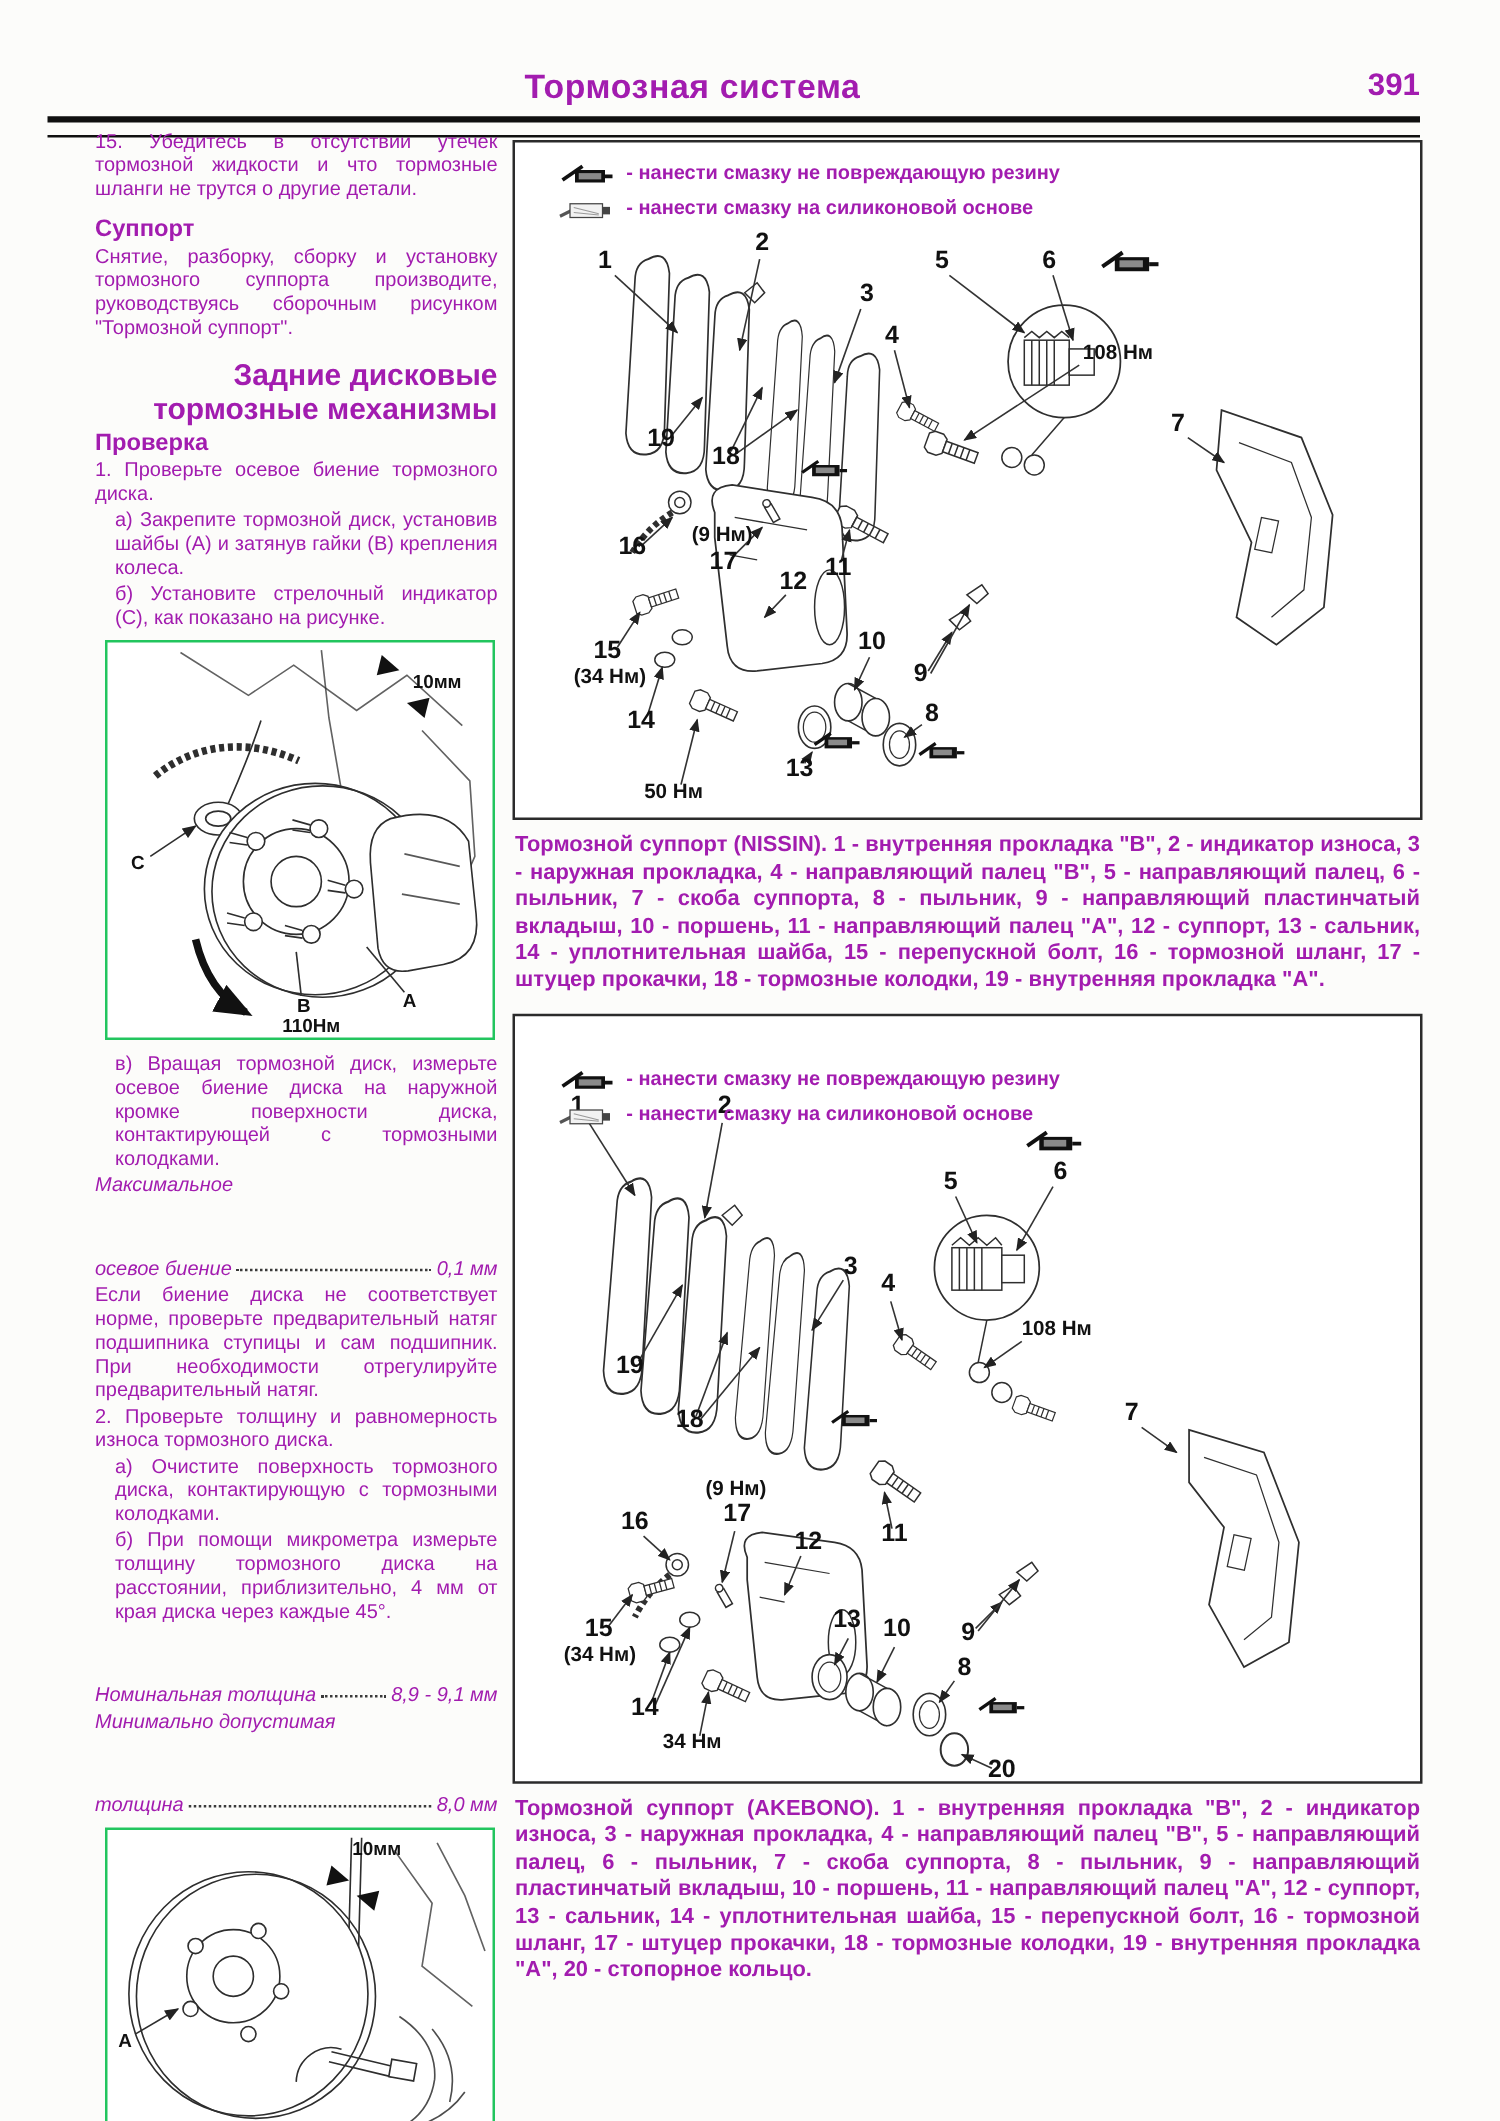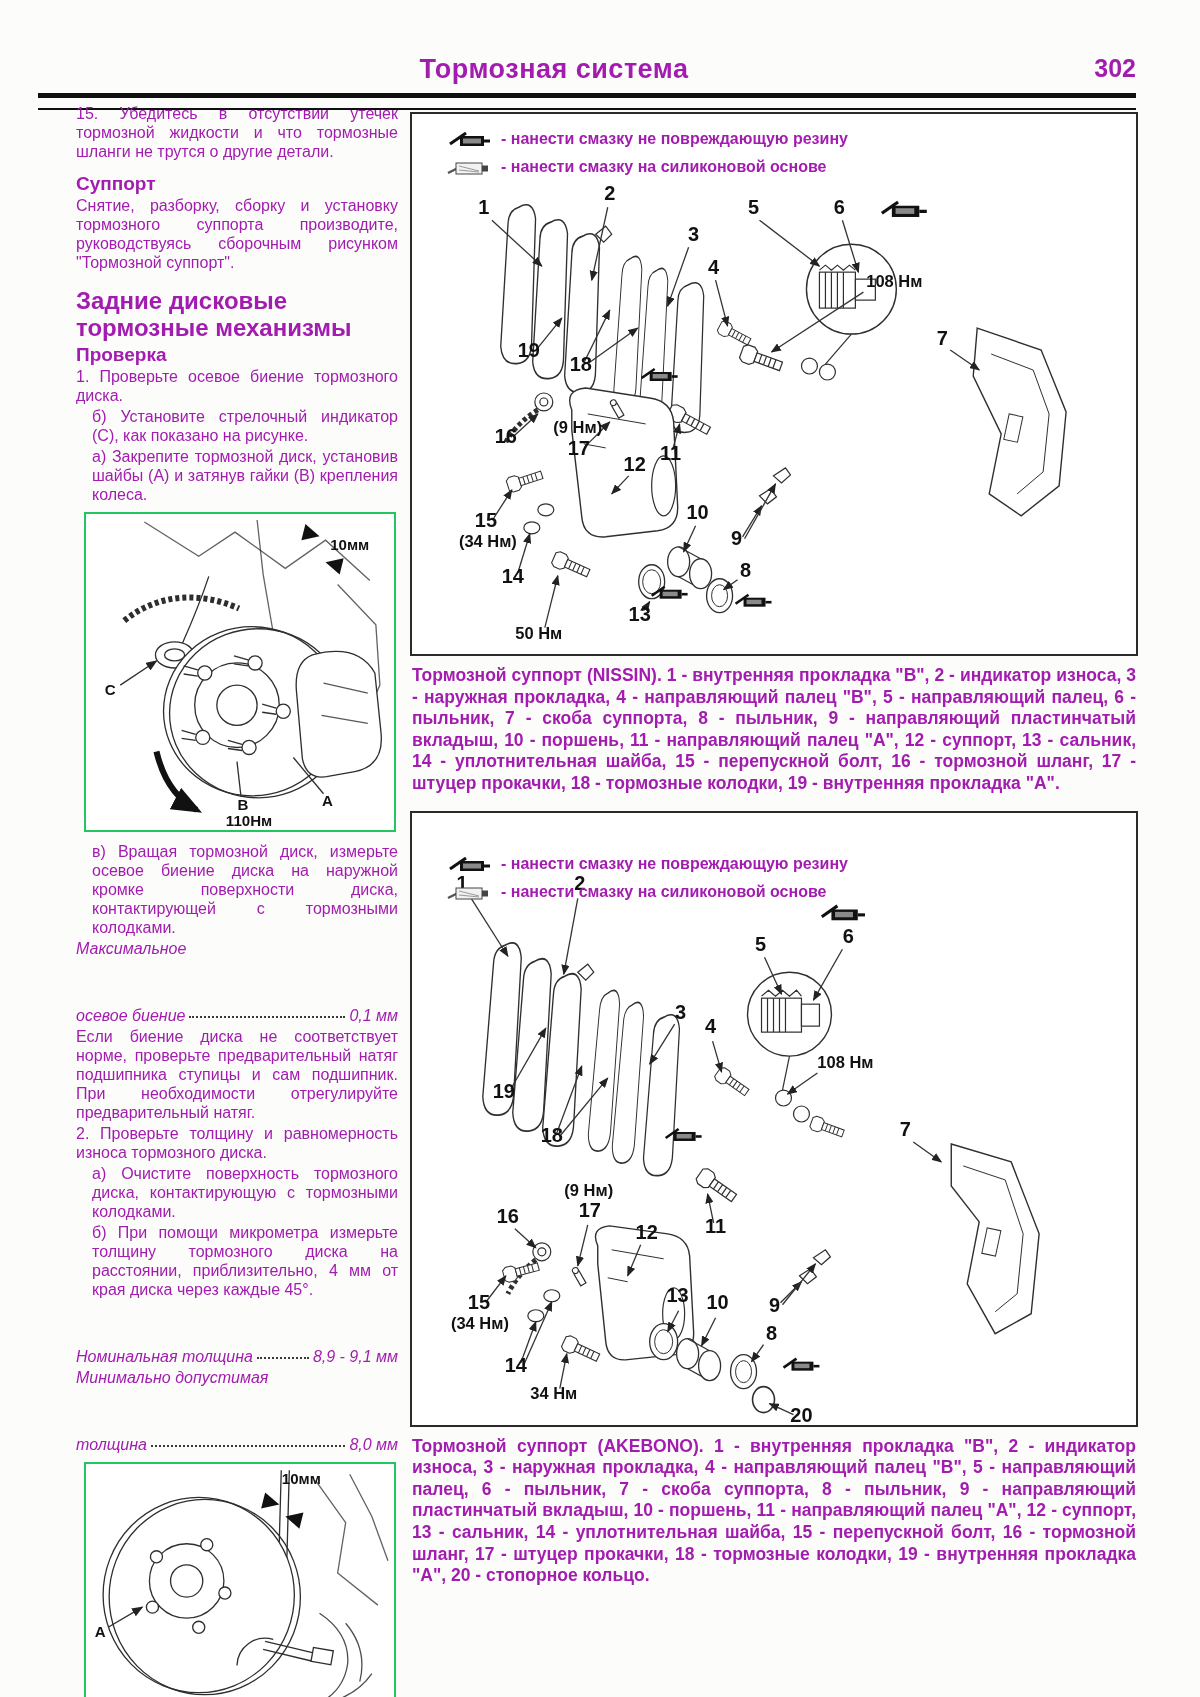--- a/index.html
+++ b/index.html
@@ -10,21 +10,21 @@
              font-size:27px;font-weight:bold;letter-spacing:.5px;}
   .hdr-page{position:absolute;top:54px;right:64px;font-size:25px;font-weight:bold;}
   .hdr-rule{position:absolute;top:93px;left:38px;width:1098px;height:10px;
             border-top:5px solid #101010;border-bottom:2px solid #101010;}
   
   .lc{position:absolute;left:76px;top:104px;width:322px;font-size:16px;line-height:19px;
       text-align:justify;}
   .lc p{margin:0 0 2px;}
   .lc .sub{padding-left:16px;}
   .h3{font-size:19px;font-weight:bold;margin:13px 0 3px;text-align:left;}
-  .h2{font-size:24px;line-height:27px;font-weight:bold;margin:15px 0 4px;text-align:left;}
+  .h2{font-size:24px;line-height:27px;font-weight:bold;margin:15px 0 4px;text-align:right;}
   .spec{font-style:italic;display:flex;align-items:baseline;margin:0 0 2px;}
   .spec .dots{flex:1;border-bottom:2px dotted #3a3a3a;margin:0 4px;transform:translateY(-3px);}
   .spec .nm{white-space:nowrap;margin-top:46px;}
   .figbox{position:relative;border:2px solid #22c55e;background:#fff;margin:8px 4px 10px 8px;width:308px;}
   #figbox1{height:316px;}
   #figbox2{height:244px;}
   .figbox svg{display:block;width:100%;height:100%;}
   
   .rc{position:absolute;left:410px;top:112px;width:728px;}
   .diagbox{position:relative;border:2px solid #2b2b2b;background:#fff;}
@@ -39,38 +39,38 @@
   text.torque{font-family:"Liberation Sans",sans-serif;font-size:16.5px;font-weight:bold;fill:#111;text-anchor:middle;}
   text.figlab{font-family:"Liberation Sans",sans-serif;font-size:15px;font-weight:bold;fill:#111;text-anchor:middle;}
   line.leader{stroke:#333;stroke-width:1.3;}
 </style>
 </head>
 <body>
 
 <div class="page">
 
   <div class="hdr-title">Тормозная система</div>
-  <div class="hdr-page">302</div>
+  <div class="hdr-page">391</div>
   <div class="hdr-rule"></div>
 
   <div class="lc">
     <p>15. Убедитесь в отсутствии утечек тормозной жидкости и что тормозные шланги не трутся о другие детали.</p>
 
     <div class="h3">Суппорт</div>
     <p>Снятие, разборку, сборку и установку тормозного суппорта производите, руководствуясь сборочным рисунком "Тормозной суппорт".</p>
 
     <div class="h2">
       <span>Задние дисковые</span><br>
       <span>тормозные механизмы</span>
     </div>
     <div class="h3" style="margin-top:2px">Проверка</div>
 
     <p>1. Проверьте осевое биение тормозного диска.</p>
+    <p class="sub">а) Закрепите тормозной диск, установив шайбы (А) и затянув гайки (В) крепления колеса.</p>
     <p class="sub">б) Установите стрелочный индикатор (С), как показано на рисунке.</p>
-    <p class="sub">а) Закрепите тормозной диск, установив шайбы (А) и затянув гайки (В) крепления колеса.</p>
 
     <div class="figbox" id="figbox1">
       <svg viewBox="0 0 306 314">
         <g fill="none" stroke="#2e2e2e" stroke-width="1.3">
           <polyline points="58,8 112,42 148,18 198,54 238,26 282,66" opacity=".75"></polyline>
           <polyline points="170,6 176,60 186,118" opacity=".75"></polyline>
           <polyline points="250,70 288,110 292,170 270,220" opacity=".75"></polyline>
 
           <path d="M38,106 C70,80 112,76 152,94" stroke-width="6" stroke-dasharray="4 3"></path>
 

